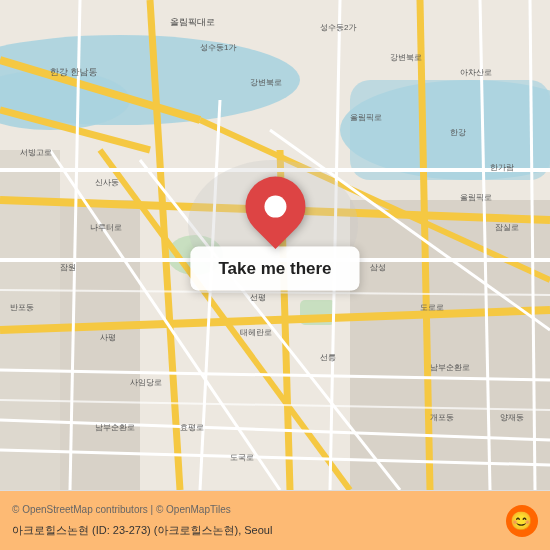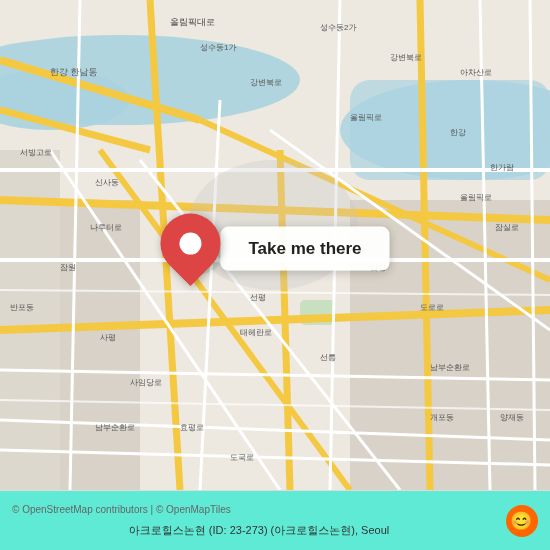--- a/index.html
+++ b/index.html
@@ -20,20 +20,21 @@
       background: #e8e0d8;
     }
 
     
     #take-me-there-container {
       position: absolute;
       top: 50%;
       left: 50%;
       transform: translate(-50%, -60%);
       display: flex;
+      flex-direction: column;
       align-items: center;
     }
 
     #location-pin {
       width: 60px;
       height: 60px;
       background: #d44;
       border-radius: 50% 50% 50% 0;
       transform: rotate(-45deg);
       margin-bottom: -10px;
@@ -68,21 +69,21 @@
       white-space: nowrap;
     }
 
     
     #footer {
       position: absolute;
       bottom: 0;
       left: 0;
       width: 550px;
       height: 60px;
-      background: #5eead4;
+      background: #fdba74;
       display: flex;
       align-items: center;
       justify-content: space-between;
       padding: 0 12px;
       border-top: 1px solid #ddd;
     }
 
     #footer-text {
       font-size: 12px;
       color: #444;
@@ -217,18 +218,18 @@
   <div id="take-me-there-container">
     <div id="location-pin">
     </div>
     <button id="take-me-there-btn">Take me there</button>
   </div>
 </div>
 
 <div id="footer">
   <div id="footer-text">
     <div style="font-size:10px;color:#666;">© OpenStreetMap contributors | © OpenMapTiles</div>
-    <div style="font-size:11px;color:#333;font-weight:500;margin-top:8px;text-align:center;">아크로힐스논현 (ID: 23-273) (아크로힐스논현), Seoul</div>
+    <div style="font-size:11px;color:#333;font-weight:500;margin-top:8px;">아크로힐스논현 (ID: 23-273) (아크로힐스논현), Seoul</div>
   </div>
   <div id="moovit-logo">
     <div id="moovit-face">😊</div>
   </div>
 </div>
 
 </body></html>

